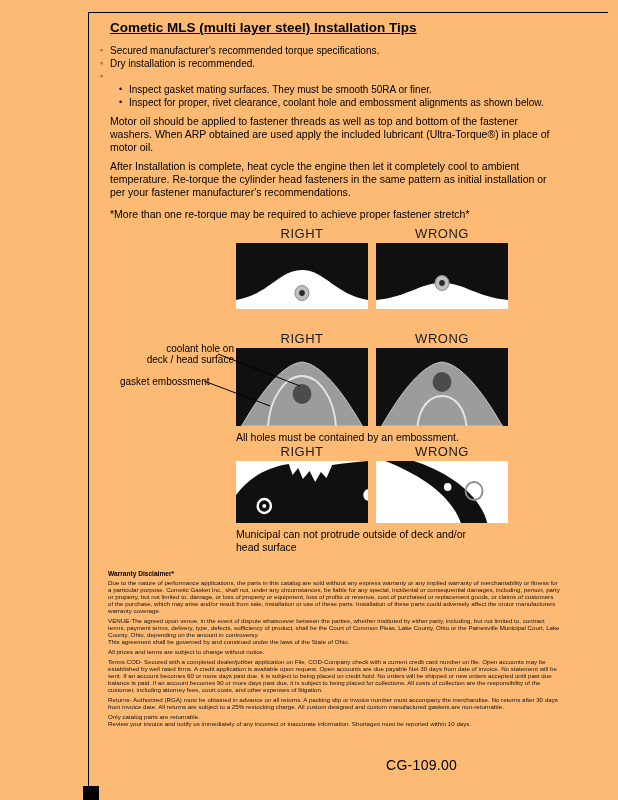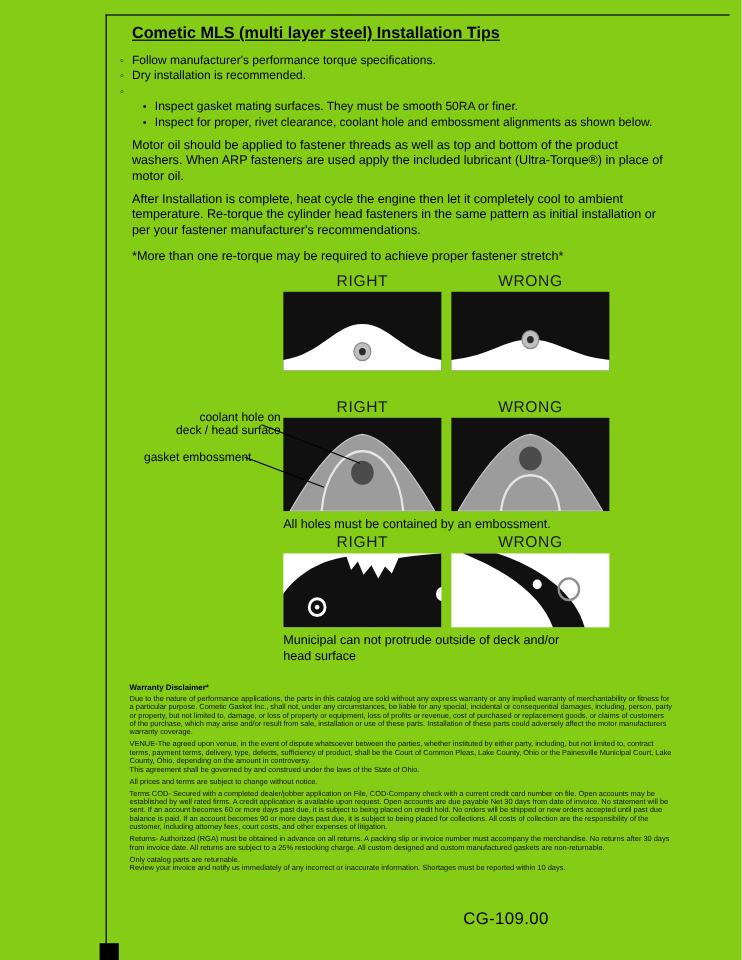--- a/index.html
+++ b/index.html
@@ -1,18 +1,18 @@
 <!DOCTYPE html>
 <html><head>
 <meta charset="utf-8">
 <style>
   * { margin:0; padding:0; box-sizing:border-box; }
   html,body { width:618px; height:800px; }
   body { background:#ffffff; font-family:"Liberation Sans", sans-serif; color:#000; }
-  .page { position:relative; width:618px; height:800px; background:#84cc16; overflow:hidden; }
+  .page { position:relative; width:618px; height:800px; background:#fdba74; overflow:hidden; }
 
   .rule-v { position:absolute; left:88px; top:12px; width:1px; height:788px; background:#000; }
   .rule-h { position:absolute; left:88px; top:12px; width:520px; height:1px; background:#000; }
   .corner-mark { position:absolute; left:83px; top:786px; width:16px; height:14px; background:#000; }
 
   .content { position:absolute; left:100px; top:20px; width:476px; }
   .title { font-size:13.5px; font-weight:bold; text-decoration:underline; margin:0 0 9px 10px; }
   .bullet { display:flex; font-size:10px; line-height:13px; }
   .bullet .marker { flex:0 0 10px; width:10px; font-size:9px; text-align:left; }
   .sub { margin-left:19px; }
@@ -46,40 +46,40 @@
 
   <div class="rule-v"></div>
   <div class="rule-h"></div>
 
   <div class="content">
     <h1 class="title">Cometic MLS (multi layer steel) Installation Tips</h1>
 
     <div>
       <div class="bullet">
         <span class="marker">◦</span>
-        <span>Follow manufacturer's performance torque specifications.</span>
+        <span>Secured manufacturer's recommended torque specifications.</span>
       </div>
       <div class="bullet">
         <span class="marker">◦</span>
         <span>Dry installation is recommended.</span>
       </div>
       <div class="bullet">
         <span class="marker">◦</span>
       </div>
       <div class="bullet sub">
         <span class="marker">•</span>
         <span>Inspect gasket mating surfaces.  They must be smooth 50RA or finer.</span>
       </div>
       <div class="bullet sub">
         <span class="marker">•</span>
         <span>Inspect for proper, rivet clearance, coolant hole and embossment alignments as shown below.</span>
       </div>
     </div>
 
-    <p class="para">Motor oil should be applied to fastener threads as well as top and bottom of the product washers. When ARP fasteners are used apply the included lubricant (Ultra-Torque®) in place of motor oil.</p>
+    <p class="para">Motor oil should be applied to fastener threads as well as top and bottom of the fastener washers. When ARP obtained are used apply the included lubricant (Ultra-Torque®) in place of motor oil.</p>
     <p class="para">After Installation is complete, heat cycle the engine then let it completely cool to ambient temperature. Re-torque the cylinder head fasteners in the same pattern as initial installation or per your fastener manufacturer's recommendations.</p>
     <p class="para note">*More than one re-torque may be required to achieve proper fastener stretch*</p>
   </div>
 
   <div class="dg-row" style="top:226px">
     <div class="dg-headers">
       <span>RIGHT</span>
       <span>WRONG</span>
     </div>
     <div class="dg-figs">

